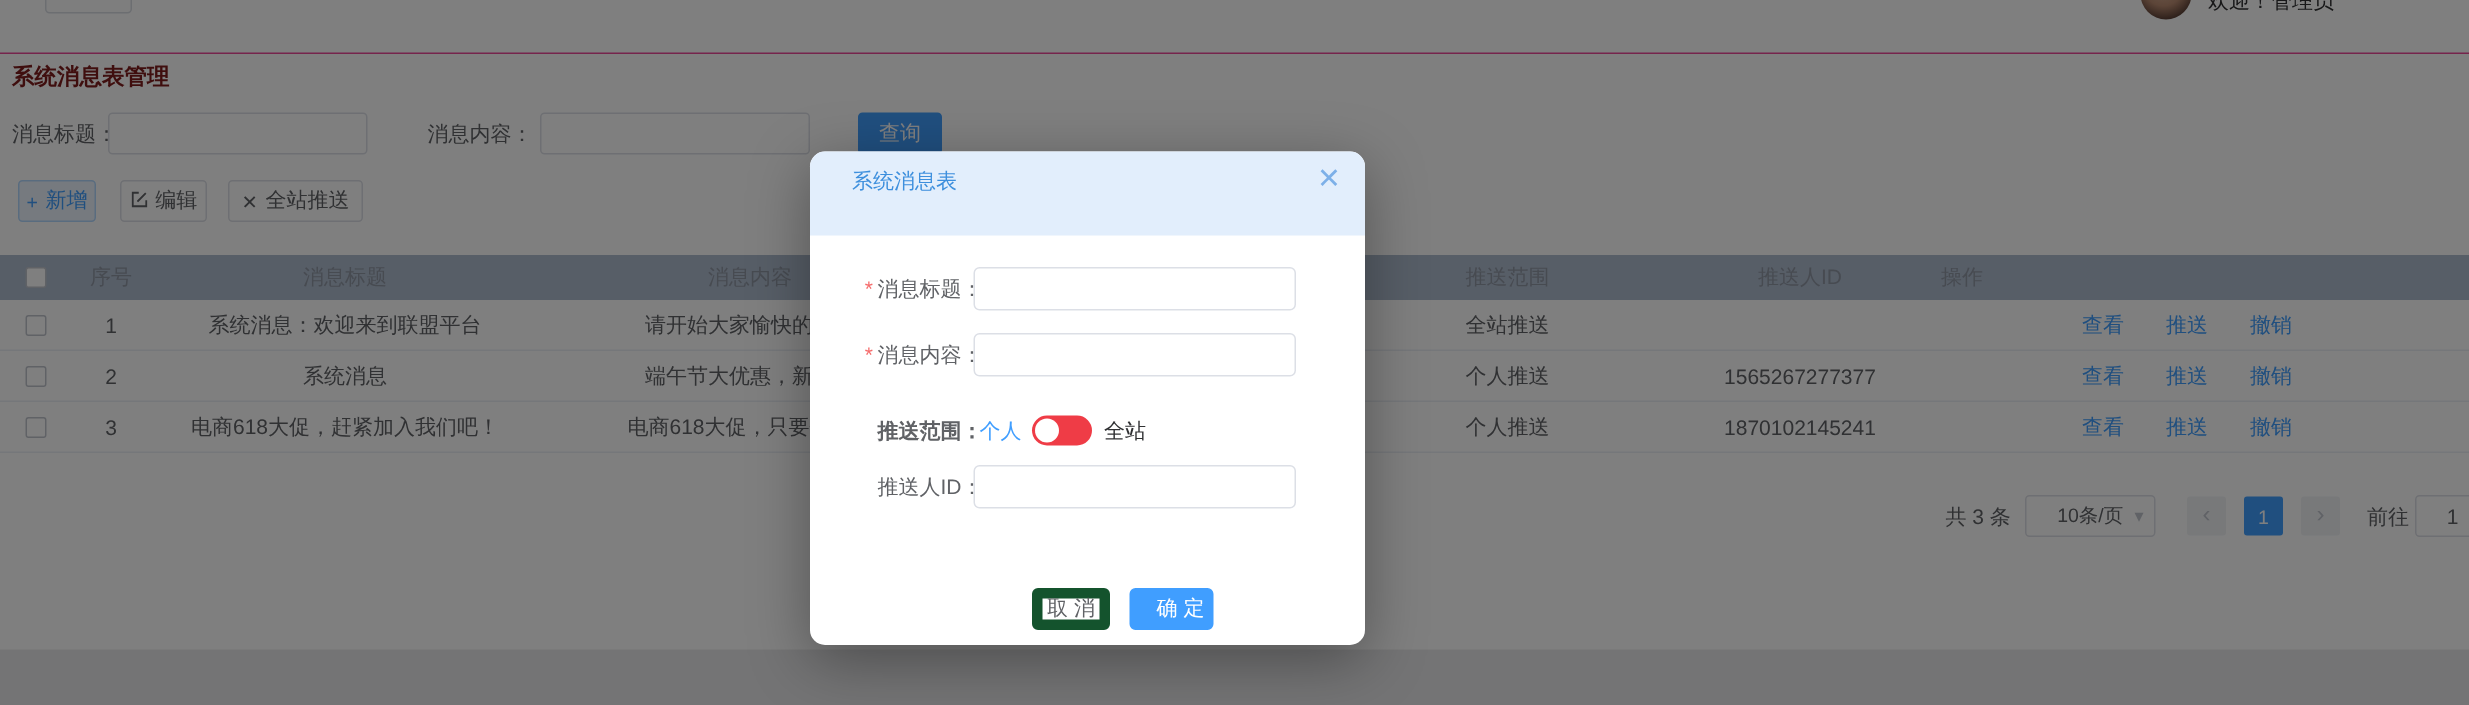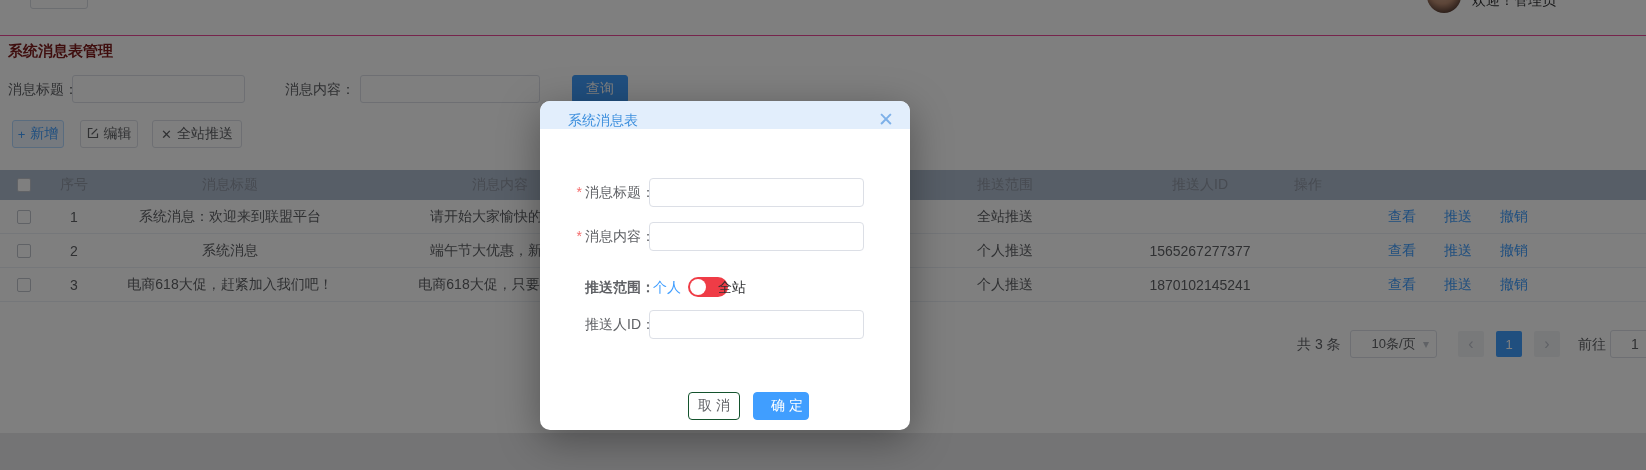--- a/index.html
+++ b/index.html
@@ -54,38 +54,38 @@
     display:flex; align-items:center; justify-content:center; color:#c0c4cc; font-size:16px; cursor:pointer; }
   .pg-prev{ left:1458px; } .pg-next{ left:1534px; }
   .pg-cur { left:1496px; background:#409EFF; color:#fff; font-size:13px; }
   .pg-goto { left:1578px; line-height:28px; }
   .pg-goto-inp { left:1610px; width:50px; text-align:center; }
   .footer-strip { position:absolute; left:0; top:433px; width:1646px; height:37px; background:#e9e9eb; }
   
   .overlay { position:absolute; inset:0; background:rgba(0,0,0,0.5); z-index:10; }
   .modal { position:absolute; left:540px; top:101px; width:370px; height:329px; z-index:20;
     background:#fff; border-radius:10px; box-shadow:0 10px 40px rgba(0,0,0,.35); }
-  .modal-header { height:28px; background:#e2eefc; border-radius:10px 10px 0 0; position:relative; }
+  .modal-header { height:56px; background:#e2eefc; border-radius:10px 10px 0 0; position:relative; }
   .modal-title { position:absolute; left:28px; top:0; line-height:39px; color:#3d8fdd; font-size:14px; }
   .modal-close { position:absolute; right:16px; top:8px; font-size:19px; color:#7db0e8; cursor:pointer; line-height:1.2; }
   .frow { position:absolute; left:0; width:370px; height:29px; }
   .flabel { position:absolute; left:0; top:0; width:100px; height:29px; line-height:29px;
     text-align:right; color:#606266;margin-left:15px; }
   .req { color:#f56c6c; margin-right:3px; }
   .finput { position:absolute; left:109px; top:0; width:215px; height:29px;
     border:1px solid #dcdfe6; border-radius:4px; background:#fff; padding:0 10px;
     font-size:14px; outline:none; font-family:"Liberation Sans","DejaVu Sans",sans-serif; }
   .scope-left { position:absolute; left:113px; top:0; line-height:28px; color:#409EFF; cursor:pointer; }
   .switch { position:absolute; left:148px; top:4px; width:40px; height:20px; border-radius:10px;
     background:#ef3c46; cursor:pointer; }
   .switch .knob { position:absolute; left:2px; top:2px; width:16px; height:16px; border-radius:50%; background:#fff; }
-  .scope-right { position:absolute; left:178px; top:0; line-height:28px; color:#303133; cursor:pointer; }
+  .scope-right { position:absolute; left:196px; top:0; line-height:28px; color:#303133; cursor:pointer; }
   .mbtn { position:absolute; height:28px; border-radius:4px; font-size:14px; cursor:pointer;
     display:flex; align-items:center; justify-content:center; }
-  .mbtn-cancel { left:148px; top:291px; width:52px; background:#fff; border:1px solid #14532d; color:#606266; }
+  .mbtn-cancel { left:148px; top:291px; width:52px; background:#fff; border:7px solid #14532d; color:#606266; }
   .mbtn-ok { left:213px; top:291px; width:56px; background:#409EFF; border:1px solid #409EFF; color:#fff;padding-left:12px; }
 </style>
 </head>
 <body>
 
 <div class="stage">
 
   <div class="topbar">
     <div class="minibox"></div>
     <div class="avatar"></div>

